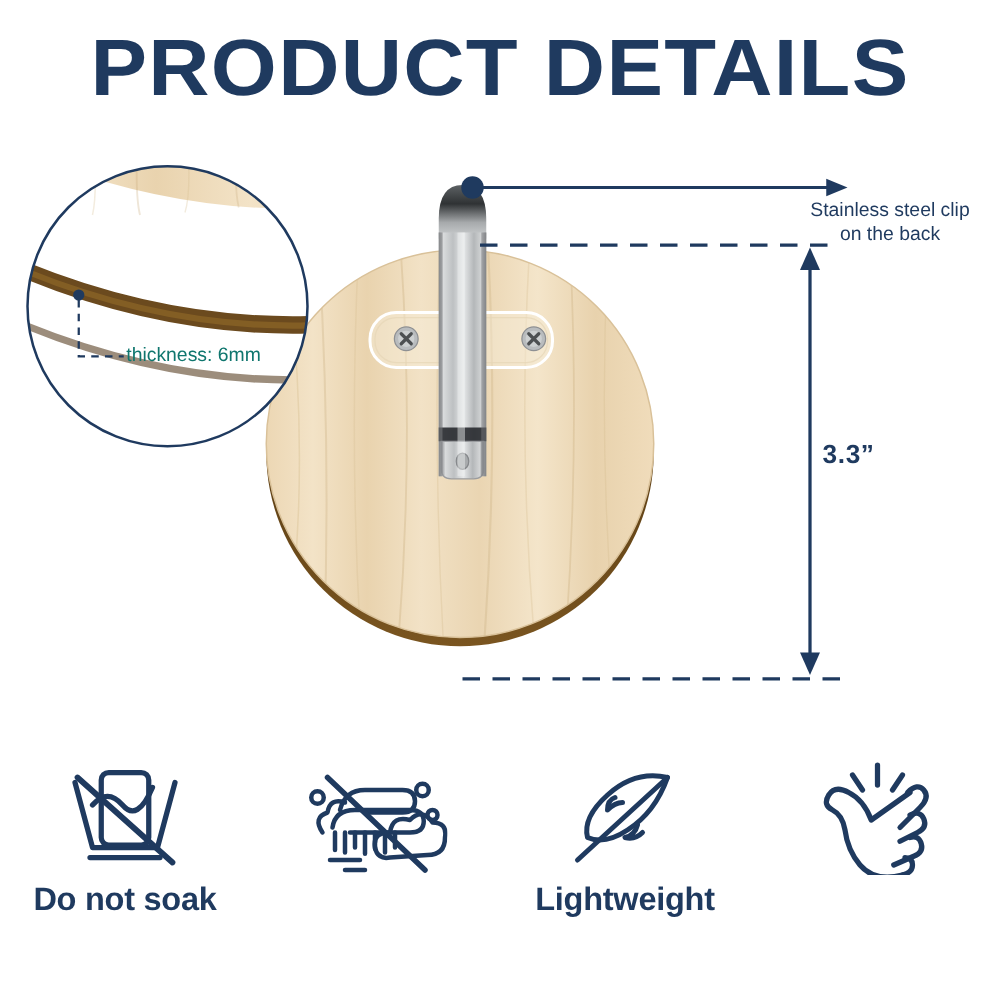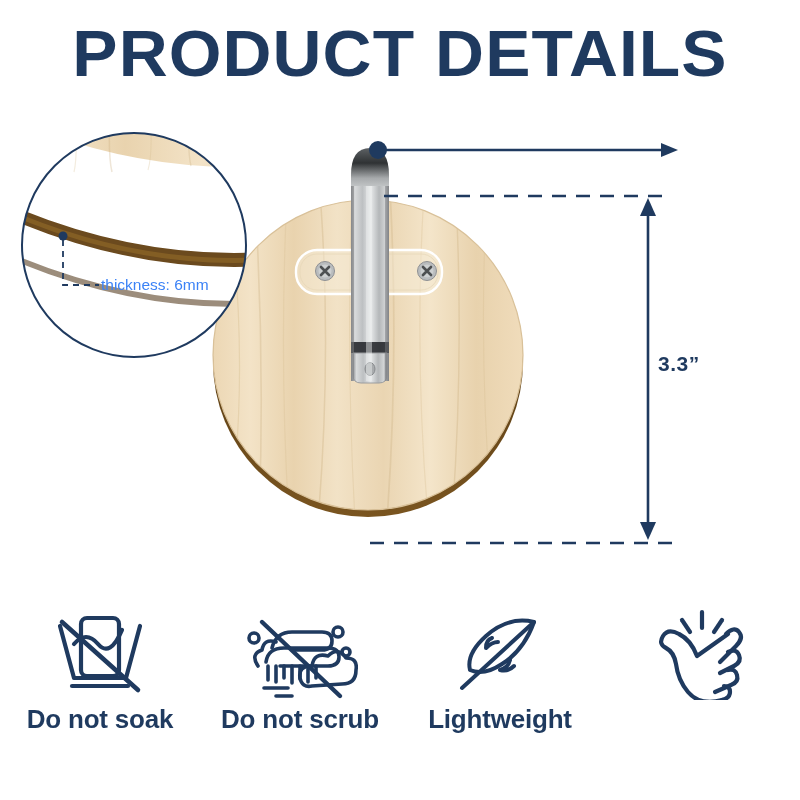--- a/index.html
+++ b/index.html
@@ -26,21 +26,21 @@
   .callout-text{
     position:absolute;color:#1f3a5f;font-size:15.5px;line-height:1.22;
     text-align:center;white-space:nowrap;
   }
   #clip-callout{left:632px;top:160px;width:160px;}
   .dim-text{
     position:absolute;left:658px;top:352px;color:#1f3a5f;
     font-size:21px;font-weight:bold;letter-spacing:.5px;
   }
   .thick-text{
-    position:absolute;left:101px;top:276px;color:#3b82f6;font-size:15.5px;
+    position:absolute;left:101px;top:276px;color:#0f766e;font-size:15.5px;
     white-space:nowrap;
   }
 
   
   .features{
     position:absolute;left:0;top:604px;width:800px;height:150px;
     display:flex;align-items:flex-start;justify-content:space-around;
   }
   .feature{width:200px;display:flex;flex-direction:column;align-items:center;}
   .feature .ico{height:96px;display:flex;align-items:center;justify-content:center;}
@@ -186,20 +186,24 @@
       <line x1="384" y1="196" x2="672" y2="196" stroke="#1f3a5f" stroke-width="2.6" stroke-dasharray="14 10"></line>
       <line x1="370" y1="543" x2="672" y2="543" stroke="#1f3a5f" stroke-width="2.6" stroke-dasharray="14 10"></line>
       <line x1="648" y1="208" x2="648" y2="528" stroke="#1f3a5f" stroke-width="2.6"></line>
       <path d="M648 198 l-8 18 l16 0 z" fill="#1f3a5f"></path>
       <path d="M648 540 l-8 -18 l16 0 z" fill="#1f3a5f"></path>
     </g>
   </svg>
 
   <div class="thick-text">thickness: 6mm</div>
 
+  <div class="callout-text" id="clip-callout">
+    <div>Stainless steel clip</div>
+    <div>on the back</div>
+  </div>
 
   <div class="dim-text">3.3”</div>
 
   <div class="features">
 
     <div class="feature">
       <div class="ico">
         <svg width="104" height="96" viewBox="0 0 104 96">
           <g fill="none" stroke="#1f3a5f" stroke-width="4.2" stroke-linecap="round" stroke-linejoin="round">
             <path d="M12 22 L26 74 L78 74 L92 22"></path>
@@ -228,21 +232,20 @@
             <path d="M16 62 q-8 -12 4 -16 q2 -12 14 -8"></path>
             <path d="M70 82 q-10 2 -12 -8 q-2 -12 12 -12 q2 -14 16 -10 q10 -10 18 2 q12 0 10 12 q0 14 -14 14 z"></path>
             <circle cx="12" cy="34" r="5"></circle>
             <circle cx="96" cy="28" r="5"></circle>
             <circle cx="104" cy="48" r="4"></circle>
 
             <line x1="20" y1="18" x2="98" y2="92" stroke-width="4.4"></line>
           </g>
         </svg>
       </div>
-      <div class="cap">Do not scrub</div>
     </div>
 
     <div class="feature">
       <div class="ico">
         <svg width="104" height="96" viewBox="0 0 104 96">
           <g fill="none" stroke="#1f3a5f" stroke-width="4" stroke-linecap="round" stroke-linejoin="round">
             <path d="M86 18 q-26 -6 -48 14 q-20 18 -16 34 q14 6 32 -6 q22 -14 32 -42 z"></path>
             <path d="M86 18 L14 84"></path>
             <path d="M44 34 q-6 2 -6 10 q6 -6 12 -6"></path>
             <path d="M62 56 q-2 8 -10 10 q8 2 14 -4"></path>

